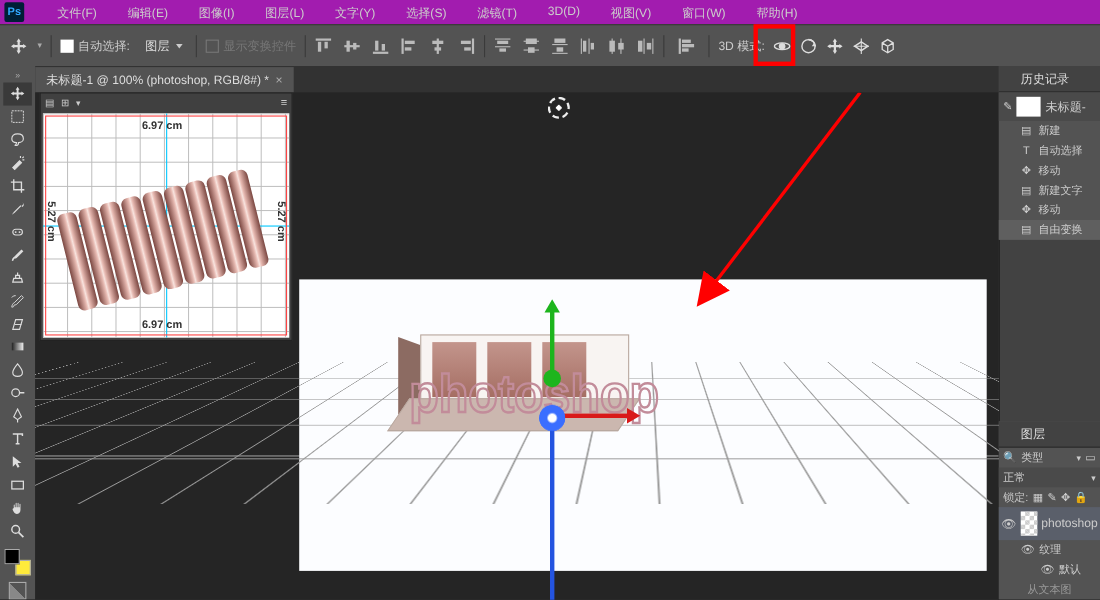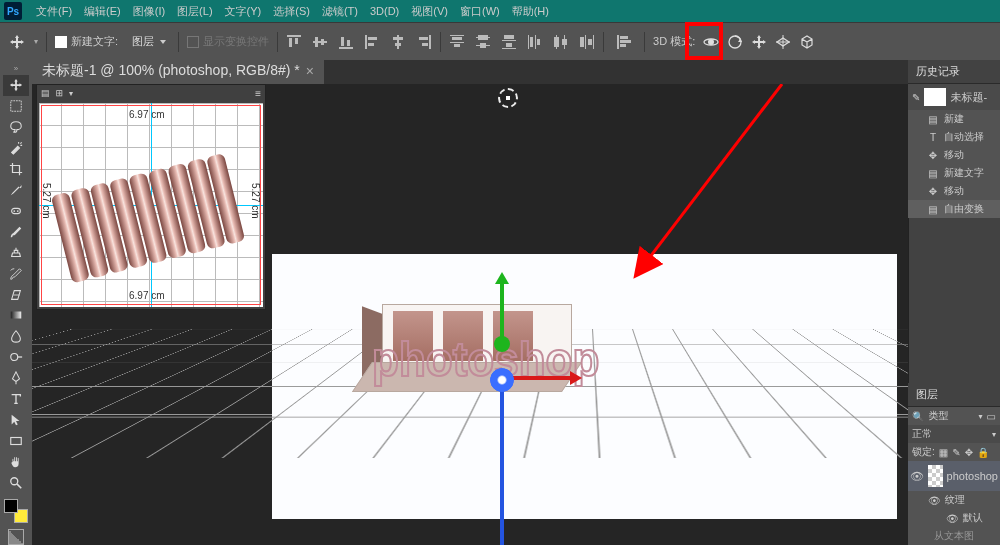--- a/index.html
+++ b/index.html
@@ -9,25 +9,25 @@
   background: #323232;
   font-family: "Microsoft YaHei", Arial, sans-serif;
   font-size: 11px;
   color: #ccc;
   overflow: hidden;
   position: relative;
 }
 
 .menubar {
   height: 22px;
-  background: #0f766e;
+  background: #a21caf;
   display: flex;
   align-items: center;
   padding: 0 4px;
-  gap: 0;
+  gap: 16px;
 }
 .menubar .logo {
   width: 18px;
   height: 18px;
   background: #001e36;
   color: #31a8ff;
   font-weight: bold;
   font-size: 10px;
   display: flex;
   align-items: center;
@@ -96,21 +96,21 @@
 .doctab-bar {
   height: 24px;
   background: #323232;
   display: flex;
   align-items: flex-end;
   padding-left: 32px;
 }
 .doctab {
   background: #535353;
   padding: 4px 10px;
-  font-size: 14px;
+  font-size: 11px;
   color: #ddd;
   display: flex;
   align-items: center;
   gap: 6px;
 }
 .doctab .close { color: #aaa; }
 
 .toolbox {
   position: absolute;
   left: 0;
@@ -197,21 +197,21 @@
   position: absolute;
   inset: 0;
   background-image:
     linear-gradient(#bbb 1px, transparent 1px),
     linear-gradient(90deg, #bbb 1px, transparent 1px);
   background-size: 22px 22px;
 }
 .nav-body .cyan-line-h { position: absolute; left: 0; right: 0; top: 50%; border-top: 1px solid #00c8ff; }
 .nav-body .cyan-line-v { position: absolute; top: 0; bottom: 0; left: 50%; border-left: 1px solid #00c8ff; }
 .nav-body .red-frame { position: absolute; inset: 2px; border: 1px solid #ff4444; }
-.nav-body .dim { position: absolute; font-size: 10px; color: #333; }
+.nav-body .dim { position: absolute; font-size: 10px; color: #333; font-weight: bold; }
 .bars-shape {
   position: absolute;
   left: 20px;
   top: 70px;
   width: 180px;
   height: 90px;
   transform: rotate(-14deg);
 }
 .bars-shape .bar {
   position: absolute;
@@ -400,21 +400,21 @@
 }
 .history-panel {
   position: absolute;
   top: 0;
   right: 0;
   width: 92px;
   background: #535353;
 }
 .panel-tab {
   background: #424242;
-  padding: 4px 8px;
+  padding: 4px 20px;
   font-size: 11px;
   color: #ddd;
   border-bottom: 1px solid #2a2a2a;
 }
 .history-header {
   display: flex;
   align-items: center;
   padding: 4px;
   gap: 4px;
   background: #4a4a4a;
@@ -507,21 +507,21 @@
 <div class="optionsbar">
   <div class="icon-btn">
     <svg width="16" height="16" viewBox="0 0 16 16">
         <path d="M8 1 L10 4 H9 V7 H12 V6 L15 8 L12 10 V9 H9 V12 H10 L8 15 L6 12 H7 V9 H4 V10 L1 8 L4 6 V7 H7 V4 H6 Z" fill="#ddd"></path>
       </svg>
   </div>
   <div style="font-size:8px;color:#aaa">▾</div>
   <div class="divider"></div>
   <div class="checkbox-wrap">
     <div class="checkbox"></div>
-    <span>新建文字:</span>
+    <span>自动选择:</span>
   </div>
   <div class="dropdown">图层</div>
   <div class="divider"></div>
   <div class="disabled">
     <div class="disabled-box"></div>
     <span>显示变换控件</span>
   </div>
   <div class="divider"></div>
   <div class="align-icons">
     <svg class="align-icon" viewBox="0 0 16 16">

